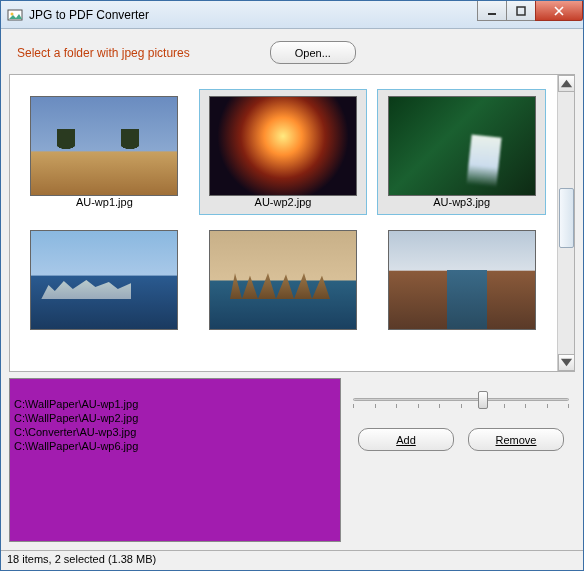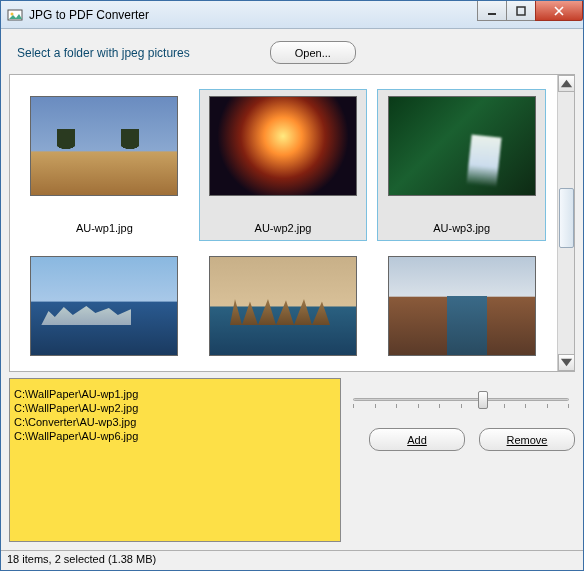--- a/index.html
+++ b/index.html
@@ -6,45 +6,45 @@
 body{background:#fff;width:584px;height:571px;overflow:hidden;border:1px solid #3a6ea5}
 .titlebar{height:28px;background:linear-gradient(#e8f0f8,#d4e3f2);border-bottom:1px solid #a8b8c8;display:flex;align-items:center;padding:0 6px;position:relative}
 .titlebar .appicon{width:16px;height:16px;margin-right:6px;display:flex;align-items:center;justify-content:center}
 .titlebar .title{font-size:12px;color:#000}
 .winbtns{position:absolute;right:0;top:0;display:flex}
 .winbtn{width:30px;height:20px;display:flex;align-items:center;justify-content:center;border:1px solid #888;border-top:none;margin-left:-1px;background:linear-gradient(#f0f4f8,#d8e0e8);cursor:pointer}
 .winbtn.close{width:48px;background:linear-gradient(#e98,#c4402a);border-color:#a03020;color:#fff;border-top-right-radius:0;border-bottom-right-radius:3px}
 .winbtn svg{width:10px;height:10px}
 .content{height:calc(100% - 28px - 20px);display:flex;flex-direction:column;padding:8px 8px 0 8px;background:#f0f0f0}
 .toprow{display:flex;align-items:center;gap:80px;padding:4px 8px 10px 8px}
-.toprow .prompt{color:#0c4a6e;font-size:12px}
+.toprow .prompt{color:#c2410c;font-size:12px}
 .btn{min-width:86px;height:23px;background:linear-gradient(#fefefe,#e8e8e8);border:1px solid #8a8a8a;border-radius:10px;cursor:pointer;display:inline-flex;align-items:center;justify-content:center;font-size:11px;padding:0 10px}
 .btn u{text-decoration:underline}
 .btn.focus{border:1px solid #3c7fb1;box-shadow:0 0 0 1px #a8d8f0 inset}
 .gallery-wrap{flex:1;border:1px solid #b0b0b0;background:#fff;position:relative;overflow:hidden}
 .gallery{position:absolute;inset:0 18px 0 0;overflow:hidden;padding:14px 10px}
 .grid{display:grid;grid-template-columns:repeat(3,1fr);gap:8px 10px}
 .cell{display:flex;flex-direction:column;align-items:center;padding:6px 4px 4px 4px;border:1px solid transparent}
 .cell.sel{background:#e5e5e5;border:1px solid #7bc0e0}
 .thumb{width:148px;height:100px;border:1px solid #666;background:#555;position:relative;overflow:hidden}
-.cap{margin-top:26px;font-size:11px;text-align:center;height:14px}
+.cap{font-size:11px;text-align:center;height:14px}
 .cell.row2 .cap{margin-top:4px;height:0;visibility:hidden}
 .vscroll{position:absolute;right:0;top:0;bottom:0;width:17px;background:#f0f0f0;border-left:1px solid #ccc;display:flex;flex-direction:column}
 .vscroll .arr{height:17px;background:linear-gradient(#fefefe,#e2e2e2);border:1px solid #b0b0b0;border-right:none;display:flex;align-items:center;justify-content:center;cursor:pointer}
 .vscroll .track{flex:1;position:relative;background:#eaeaea}
 .vscroll .thumbbar{position:absolute;left:1px;right:0;top:96px;height:60px;background:linear-gradient(90deg,#f4f8fc,#d8e4ee);border:1px solid #9ab;border-radius:2px}
 .bottom{display:flex;gap:6px;padding:6px 0 8px 0;height:178px}
-.listbox{flex:1;border:1px solid #8a8a8a;background:#fde047;padding:8px 4px;overflow:hidden;font-size:11px;line-height:14px}
+.listbox{flex:1;border:1px solid #8a8a8a;background:#a21caf;padding:18px 4px;overflow:hidden;font-size:11px;line-height:14px}
 .ctrlcol{width:228px;display:flex;flex-direction:column;gap:6px;align-items:stretch;padding-top:4px}
 .slider{height:26px;position:relative;margin:4px 6px 10px 6px}
 .slider .track2{position:absolute;left:0;right:0;top:12px;height:3px;background:#d0d0d0;border:1px solid #aaa;border-radius:2px}
 .slider .ticks{position:absolute;left:0;right:0;top:18px;display:flex;justify-content:space-between}
 .slider .ticks i{width:1px;height:4px;background:#999;display:block}
 .slider .knob{position:absolute;top:5px;left:60%;width:10px;height:18px;margin-left:-5px;background:linear-gradient(#fefefe,#d8d8d8);border:1px solid #888;border-radius:2px}
-.btnrow{display:flex;gap:14px;justify-content:flex-end}
+.btnrow{display:flex;gap:14px;justify-content:center}
 .btnrow .btn{min-width:96px}
 .status{height:20px;border-top:1px solid #b0b0b0;background:#f0f0f0;padding:2px 6px;font-size:11px;display:flex;align-items:flex-start}
 
 .t1{background:linear-gradient(#6a8cc0 0%,#8aa8d0 55%,#c8a060 56%,#a07038 100%)}
 .t1::before,.t1::after{content:"";position:absolute;bottom:38px;width:18px;height:28px;background:radial-gradient(circle at 50% 20%,#2a3a20 60%,transparent 61%);}
 .t1::before{left:26px}
 .t1::after{left:90px}
 .t2{background:radial-gradient(circle at 50% 40%,#ffea80 0%,#ff9030 20%,#802010 45%,#100818 70%)}
 .t3{background:linear-gradient(135deg,#0a3a18,#1a6030 40%,#0e2a14)}
 .t3::after{content:"";position:absolute;left:55%;top:40%;width:30px;height:50px;background:linear-gradient(#e8f0ea,#cde 60%,transparent);filter:blur(1px);transform:rotate(6deg)}

